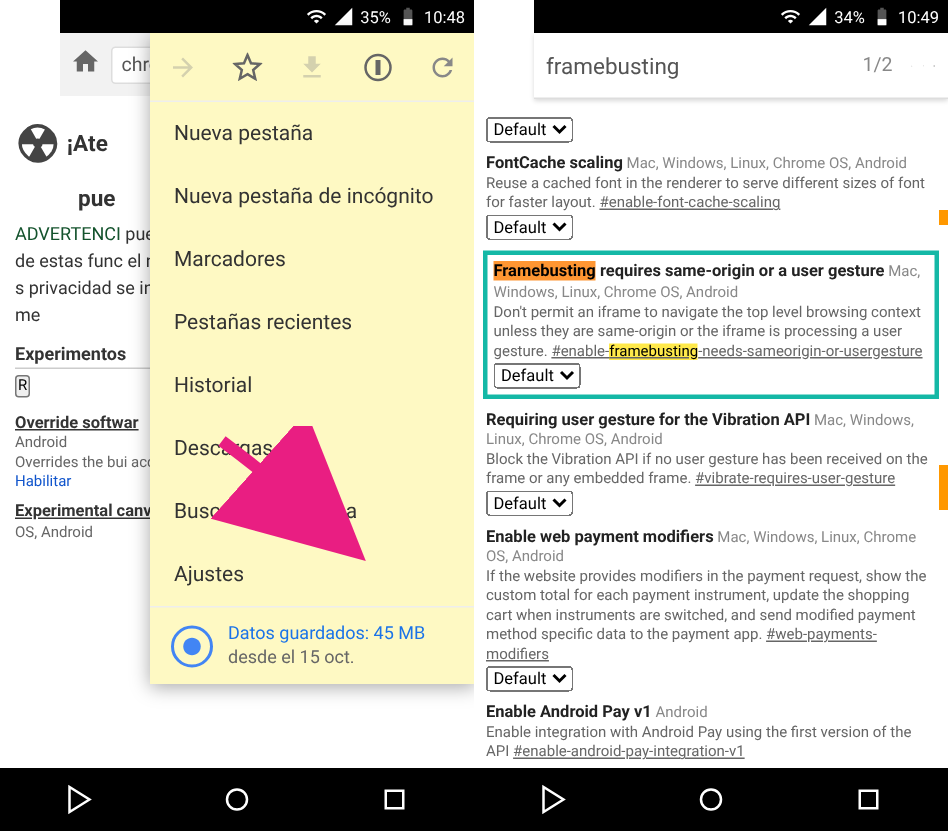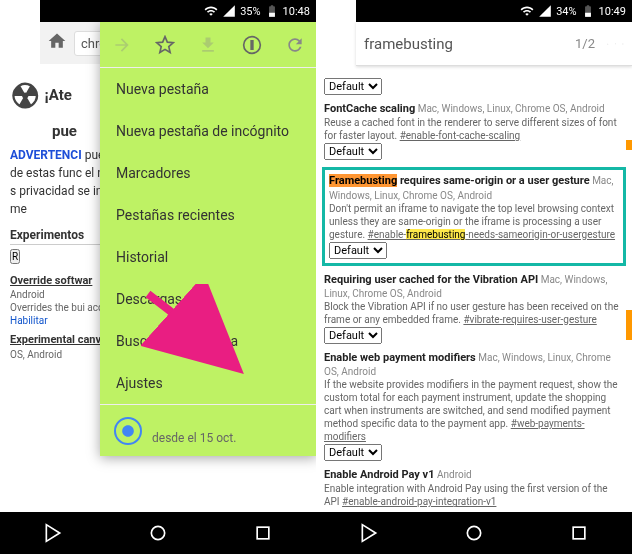--- a/index.html
+++ b/index.html
@@ -9,27 +9,27 @@
   .status-bar svg { width: 14px; height: 14px; fill: #fff; }
   .nav-bar { position: absolute; bottom: 0; left: 0; right: 0; height: 42px; background: #000; display: flex; justify-content: space-around; align-items: center; }
   .nav-bar svg { fill: #fff; width: 20px; height: 20px; }
 
   
   .browser-bar { height: 42px; background: #f2f2f2; display: flex; align-items: center; padding: 0 4px; gap: 4px; }
   .home-icon { width: 26px; text-align: center; }
   .url-box { flex: 1; background: #fff; border: 1px solid #ddd; border-radius: 3px; padding: 4px 6px; font-size: 13px; color: #555; }
   .left-content { position: absolute; top: 64px; left: 0; right: 0; bottom: 42px; padding: 6px 10px; font-size: 12px; color: #333; overflow: hidden; }
   .left-content h3 { font-size: 15px; margin: 6px 0; }
-  .warn-red { color: #1d4ed8; font-weight: bold; }
+  .warn-red { color: #14532d; font-weight: normal; }
   .left-content p { margin: 4px 0; line-height: 1.5; }
   .link-blue { color: #15c; }
   .section-head { font-weight: bold; margin-top: 10px; border-bottom: 1px solid #ccc; padding-bottom: 2px; }
   .flag-item { font-size: 10px; color: #666; margin-top: 6px; line-height: 1.3; }
   .flag-item b { color: #333; font-size: 11px; text-decoration: underline; }
-  .menu-popup { position: absolute; top: 22px; left: 100px; width: 217px; background: #bef264; box-shadow: 0 2px 12px rgba(0,0,0,0.35); z-index: 10; }
+  .menu-popup { position: absolute; top: 22px; left: 100px; width: 217px; background: #fef9c3; box-shadow: 0 2px 12px rgba(0,0,0,0.35); z-index: 10; }
   .menu-icons { display: flex; justify-content: space-around; align-items: center; height: 46px; border-bottom: 1px solid #eee; }
   .menu-icons svg { width: 20px; height: 20px; fill: #888; }
   .menu-icons .disabled { opacity: 0.35; }
   .menu-item { padding: 13px 16px; font-size: 14px; color: #333; }
   .menu-footer { display: flex; align-items: center; gap: 10px; padding: 10px 14px; border-top: 1px solid #eee; }
   .menu-footer-circle { width: 28px; height: 28px; border-radius: 50%; border: 2px solid #4285f4; display: flex; align-items: center; justify-content: center; }
   .menu-footer-circle svg { width: 14px; height: 14px; fill: #4285f4; }
   .menu-footer-text { font-size: 12px; line-height: 1.3; color: #666; }
   .menu-footer-text .blue { color: #1a73e8; }
   .arrow { position: absolute; top: 284px; left: 138px; z-index: 20; pointer-events: none; }
@@ -121,21 +121,21 @@
     <div class="menu-item">Descargas</div>
     <div class="menu-item">Buscar en la página</div>
     <div class="menu-item">Ajustes</div>
     <div class="menu-footer">
       <div class="menu-footer-circle">
           <svg viewBox="0 0 24 24">
             <path d="M12 2C6.48 2 2 6.48 2 12s4.48 10 10 10 10-4.48 10-10S17.52 2 12 2z"></path>
           </svg>
         </div>
       <div class="menu-footer-text">
-        <br>
+        <span class="blue">Datos guardados: 45 MB</span><br>
         <span>desde el 15 oct.</span>
       </div>
     </div>
   </div>
 
   <svg class="arrow" width="110" height="90">
     <defs>
         <marker id="ah" markerWidth="12" markerHeight="12" refX="9" refY="6" orient="auto">
           <path d="M0 0L12 6L0 12z" fill="#e91e82"></path>
         </marker>
@@ -196,21 +196,21 @@
       <span class="desc"><span>Reuse a cached font in the renderer to serve different sizes of font for faster layout.</span> <span class="flaglink">#enable-font-cache-scaling</span></span>
       <select><option>Default</option></select>
     </div>
     <div class="flag boxed">
       <span class="title"><span class="highlight">Framebusting</span><span> requires same-origin or a user gesture</span></span>
       <span class="plat">Mac, Windows, Linux, Chrome OS, Android</span>
       <span class="desc"><span>Don't permit an iframe to navigate the top level browsing context unless they are same-origin or the iframe is processing a user gesture.</span> <span class="flaglink"><span>#enable-</span><span class="highlight2">framebusting</span><span>-needs-sameorigin-or-usergesture</span></span></span>
       <select><option>Default</option></select>
     </div>
     <div class="flag">
-      <span class="title">Requiring user cached for the Vibration API</span>
+      <span class="title">Requiring user gesture for the Vibration API</span>
       <span class="plat">Mac, Windows, Linux, Chrome OS, Android</span>
       <span class="desc"><span>Block the Vibration API if no user gesture has been received on the frame or any embedded frame.</span> <span class="flaglink">#vibrate-requires-user-gesture</span></span>
       <select><option>Default</option></select>
     </div>
     <div class="flag">
       <span class="title">Enable web payment modifiers</span>
       <span class="plat">Mac, Windows, Linux, Chrome OS, Android</span>
       <span class="desc"><span>If the website provides modifiers in the payment request, show the custom total for each payment instrument, update the shopping cart when instruments are switched, and send modified payment method specific data to the payment app.</span> <span class="flaglink">#web-payments-modifiers</span></span>
       <select><option>Default</option></select>
     </div>

